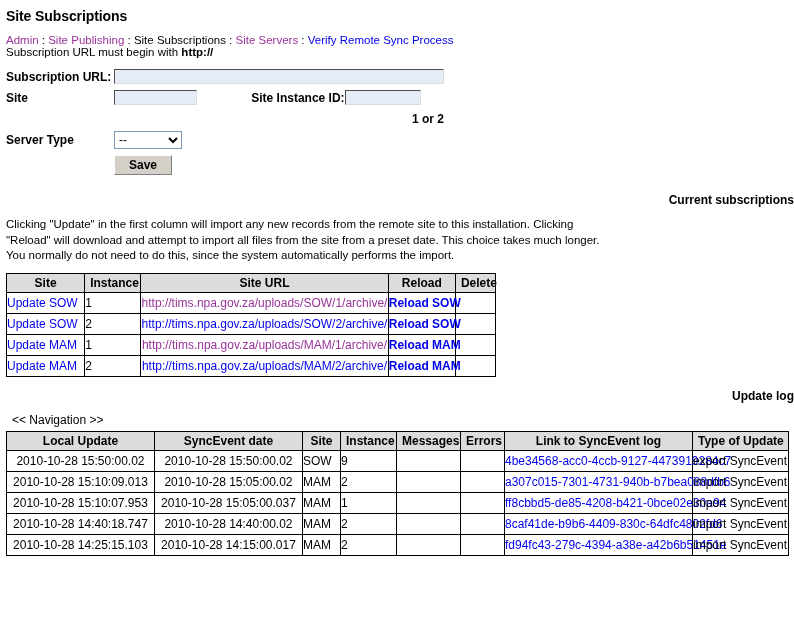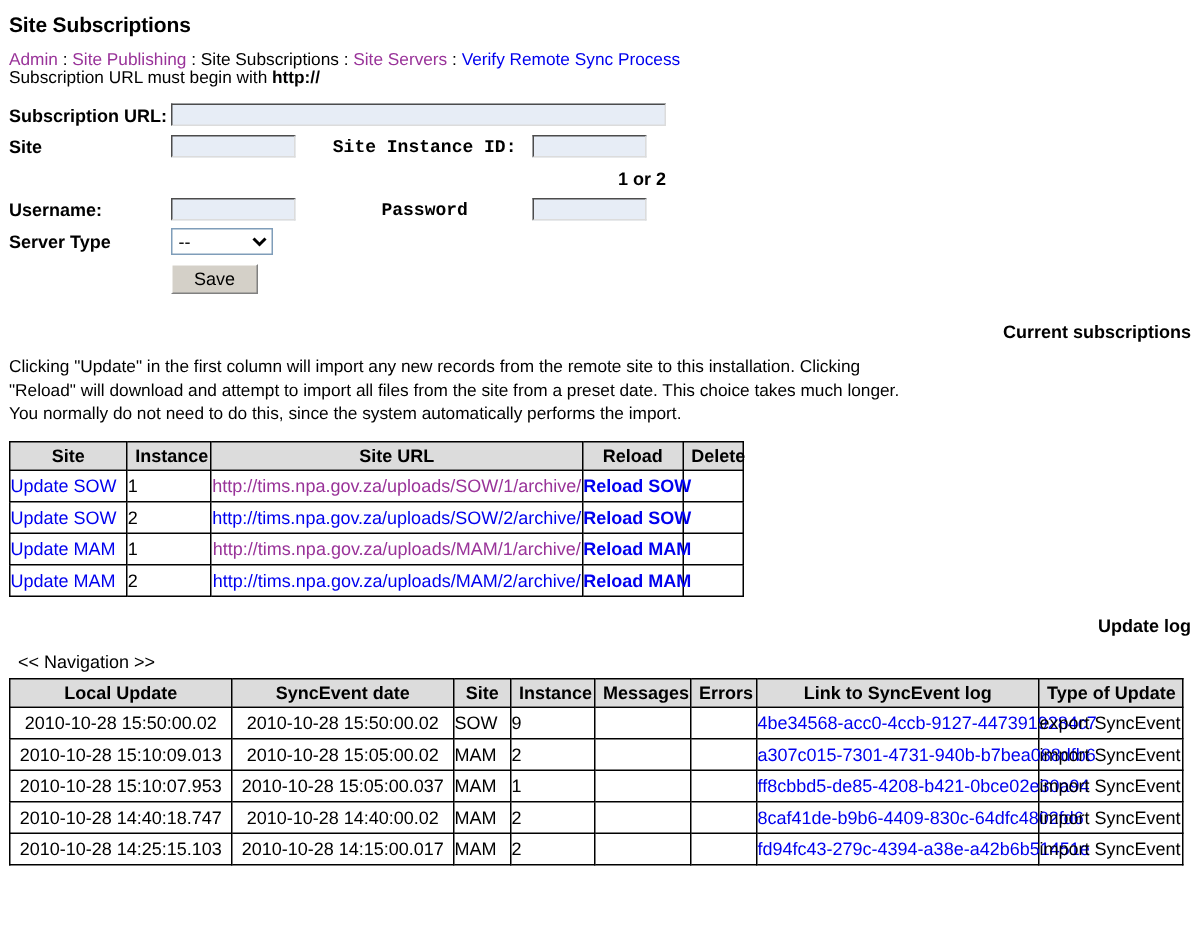--- a/index.html
+++ b/index.html
@@ -64,23 +64,22 @@
   }
   td.flabel {
     font-weight: bold;
     white-space: nowrap;
     padding-right: 6px;
     width: 108px;
   }
   td.flabel-r {
     font-weight: bold;
     white-space: nowrap;
-    text-align: center;
+    text-align: right;
     padding-right: 5px;
-    font-family: Liberation Mono, monospace;
   }
   .inp {
     background: #e7edf6;
     border-top: 1px solid #4c4c4c;
     border-left: 1px solid #4c4c4c;
     border-right: 1px solid #dcdcdc;
     border-bottom: 1px solid #dcdcdc;
     height: 15px;
     display: inline-block;
     vertical-align: middle;
@@ -112,20 +111,21 @@
     font-family: "Liberation Sans", sans-serif;
     font-size: 12px;
     background: #d4d0c8;
     border: 1px solid #808080;
     border-top-color: #ffffff;
     border-left-color: #ffffff;
     padding: 2px 14px;
     margin: 4px 0 0 0;
     cursor: pointer;
     min-width: 58px;
+    font-weight: bold;
   }
 
   
   table.grid {
     border-collapse: collapse;
     border: 1px solid #000000;
     font-size: 12px;
     margin-top: 3px;
   }
   table.grid th {
@@ -204,30 +204,20 @@
       </td>
       <td class="flabel-r">Site Instance ID:</td>
       <td>
         <input class="inp inp-instance" type="text" value="" style="">
       </td>
     </tr>
     <tr>
       <td></td>
       <td></td>
       <td colspan="2" class="hint">1 or 2</td>
-    </tr>
-    <tr>
-      <td class="flabel">Username:</td>
-      <td>
-        <input class="inp inp-user" type="text" value="" style="">
-      </td>
-      <td class="flabel-r">Password</td>
-      <td>
-        <input class="inp inp-pass" type="password" value="" style="">
-      </td>
     </tr>
     <tr>
       <td class="flabel">Server Type</td>
       <td colspan="3">
         <select class="sel"><option>--</option></select>
       </td>
     </tr>
     <tr>
       <td></td>
       <td colspan="3">

